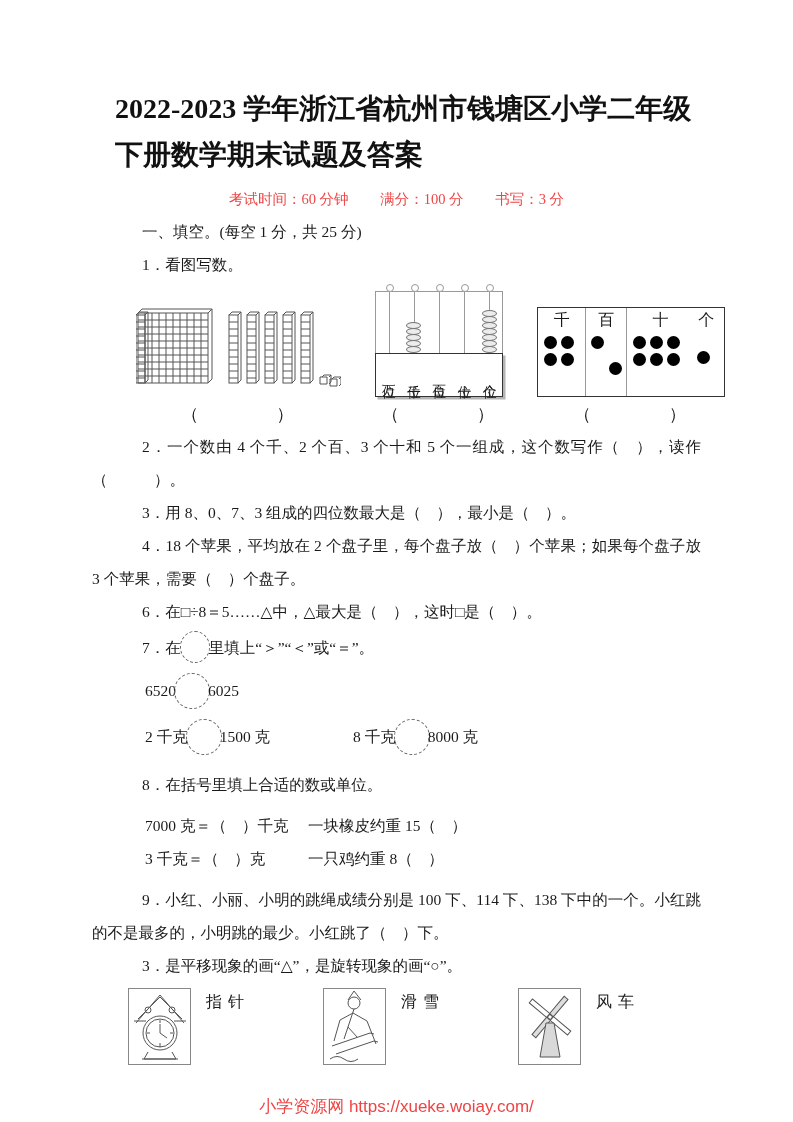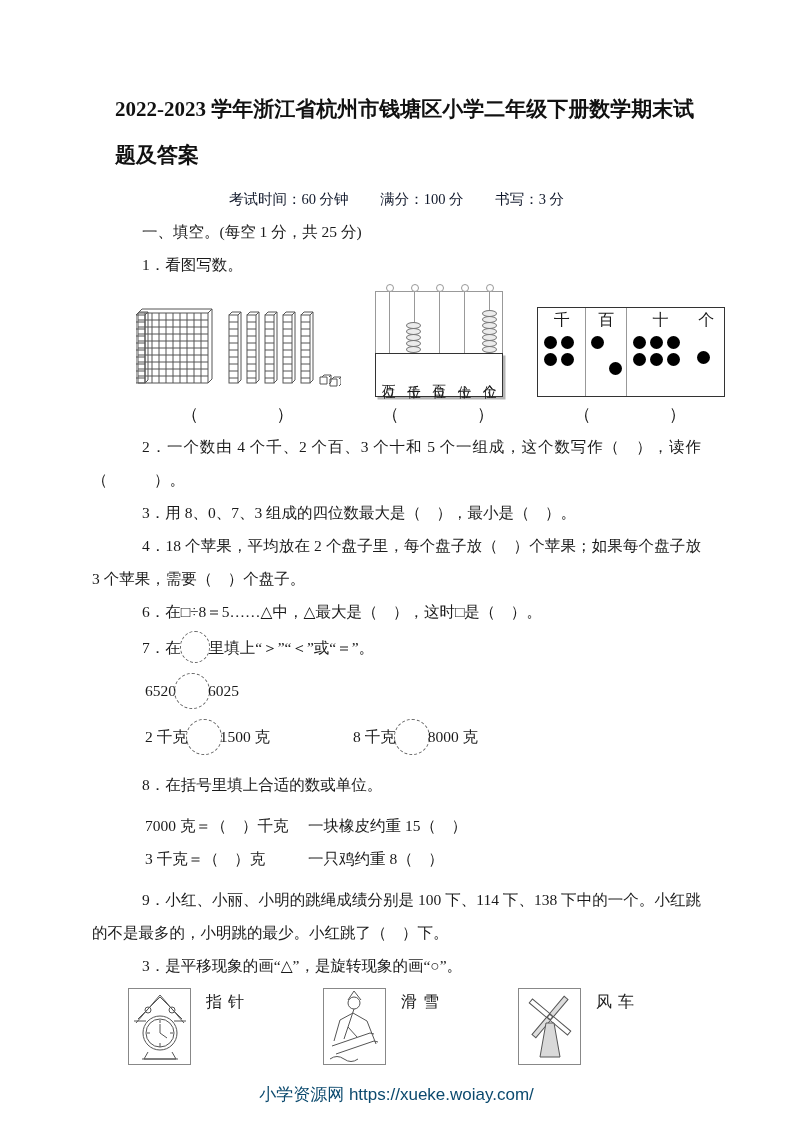--- a/index.html
+++ b/index.html
@@ -6,23 +6,23 @@
   html,body { background:#fff; }
   .page {
     position:relative; width:793px; height:1122px; margin:0 auto;
     background:#ffffff; overflow:hidden;
     font-family:"Liberation Serif","DejaVu Serif",serif;
     color:#1a1a1a; font-size:15.5px;
   }
   
   .title {
     margin:86px 95px 0 115px; max-width:585px;
-    font-size:21px; font-weight:bold; line-height:46px; color:#111;
+    font-size:28px; font-weight:bold; line-height:46px; color:#111;
   }
-  .meta { margin-top:12px; text-align:center; font-size:14.5px; color:#0f172a; }
+  .meta { margin-top:12px; text-align:center; font-size:14.5px; color:#ef4444; }
   .meta span { margin:0 14px; }
   
   .section-head { margin-top:42px; text-align:center; font-size:15.5px; font-weight:bold; }
   .flower { font-size:19px; vertical-align:-2px; margin-right:2px; }
   
   .para { margin:0 92px; text-indent:50px; line-height:33px; text-align:justify; }
   .gap-s { margin-top:8px; } .gap-m { margin-top:6px; }
   
   .fig-row { display:flex; align-items:flex-end; margin:10px 0 4px 136px; gap:34px; }
   .fig { display:flex; flex-direction:column; align-items:center; }
@@ -70,22 +70,22 @@
   
   .imgs-row { display:flex; margin:6px 0 0 128px; gap:3px; }
   .img-group { display:flex; width:192px; }
   .img-box { width:63px; height:77px; border:1px solid #888; background:#fff; flex:none;
     display:flex; align-items:center; justify-content:center; }
   .img-side { margin-left:15px; padding-top:4px; }
   .img-label { font-size:16px; letter-spacing:6px; }
   svg { display:block; }
   .lineart { stroke:#555; fill:none; stroke-width:1; }
   
-  .footer { position:absolute; left:0; right:0; bottom:16px; text-align:center;
-    font-family:"Liberation Sans","DejaVu Sans",sans-serif; font-size:17px; color:#0c4a6e; }
+  .footer { position:absolute; left:0; right:0; bottom:4px; text-align:center;
+    font-family:"Liberation Sans","DejaVu Sans",sans-serif; font-size:17px; color:#ef4444; }
 </style>
 </head>
 <body>
 
 <div class="page">
 
   <div class="title">2022-2023 学年浙江省杭州市钱塘区小学二年级下册数学期末试题及答案</div>
 
   <div class="meta">
     <span>考试时间：60 分钟</span>

